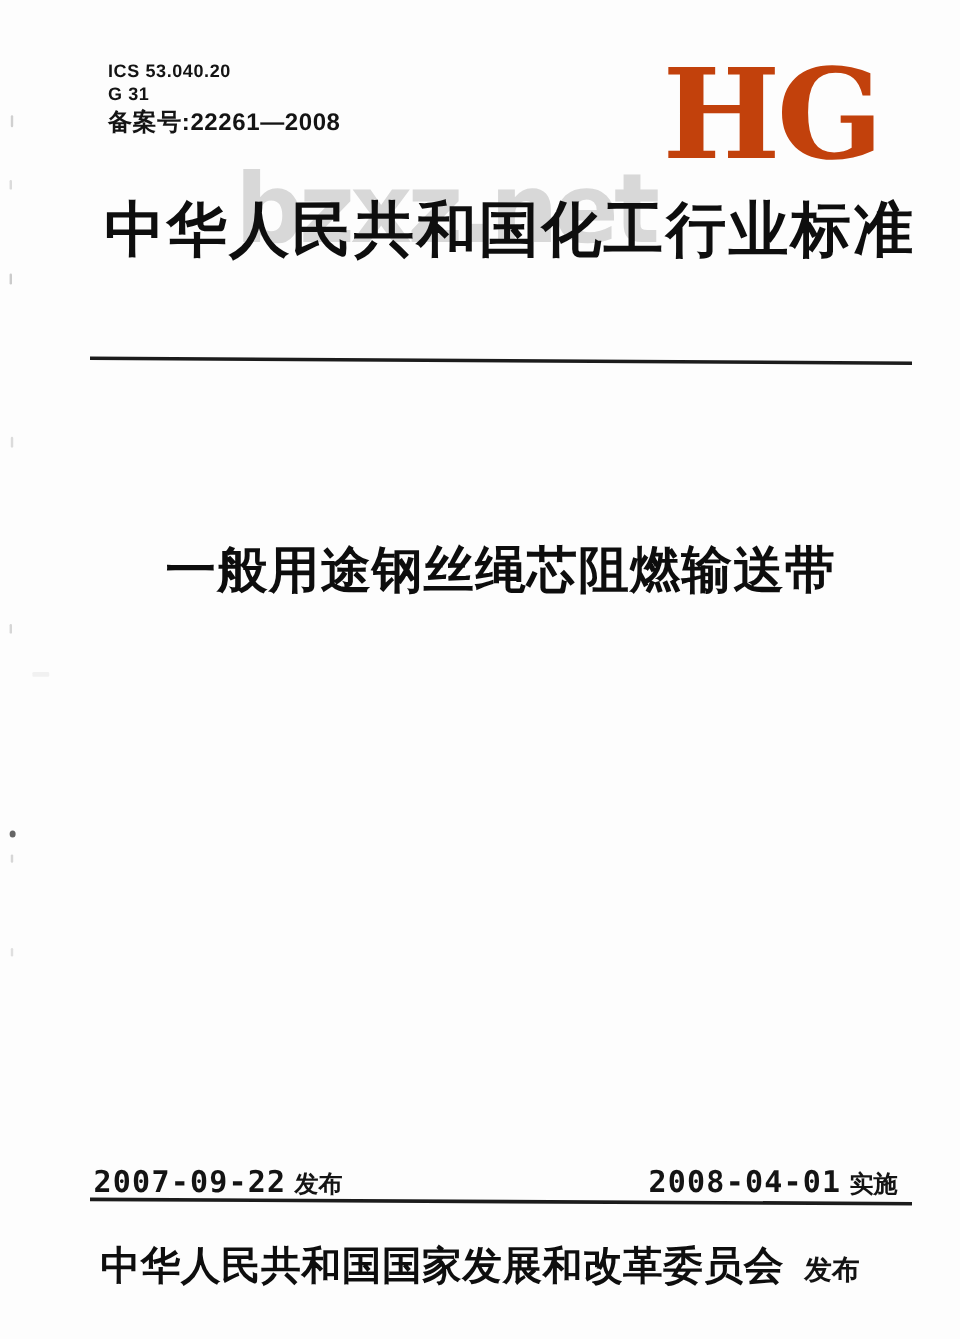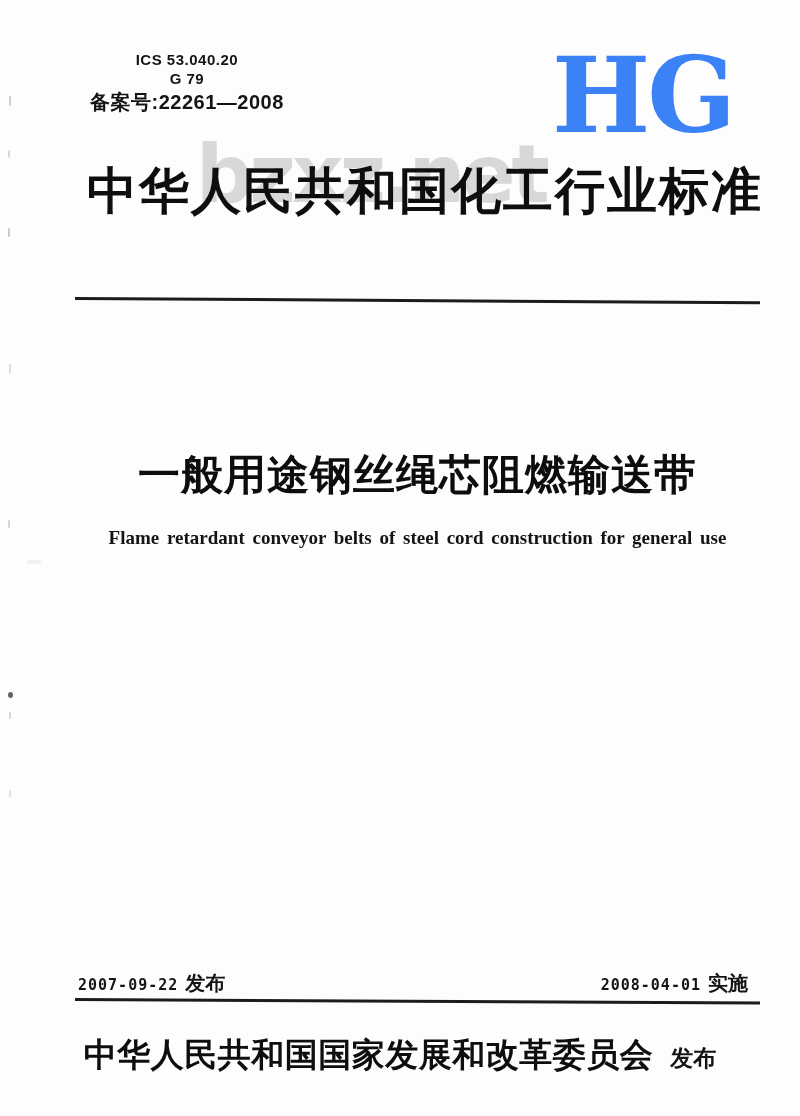--- a/index.html
+++ b/index.html
@@ -40,35 +40,34 @@
 
   
   .ics-block {
     position: absolute;
     left: 90px;
     top: 50px;
     font-weight: 700;
     font-size: 15px;
     line-height: 19px;
     letter-spacing: 0.5px;
-    text-align: center;
   }
   .ics-block .record { margin-top: 5px; font-size: 20px; }
 
   
   .hg-logo {
     position: absolute;
     left: 552px;
     top: 44px;
     font-family: "DejaVu Serif", "Liberation Serif", serif;
     font-weight: 700;
     font-size: 104px;
     line-height: 1;
     letter-spacing: -3px;
-    color: #3b82f6;
+    color: #c2410c;
   }
 
   
   .org-title {
     position: absolute;
     left: 87px;
     right: 40px;
     top: 158px;
     text-align: center;
     font-family: "Liberation Serif", "DejaVu Serif", serif;
@@ -133,21 +132,21 @@
     right: 52px;
     top: 970px;
     display: flex;
     justify-content: space-between;
     align-items: baseline;
   }
   .date-group { display: flex; align-items: baseline; }
   .date-num {
     font-family: "DejaVu Sans Mono", "Liberation Mono", monospace;
     font-weight: 700;
-    font-size: 15px;
+    font-size: 25px;
     letter-spacing: 1px;
   }
   .date-label {
     margin-left: 7px;
     font-weight: 700;
     font-size: 20px;
   }
 
   
   .footer {
@@ -189,33 +188,32 @@
 <body>
 
 <div class="page">
 
   <div class="watermark">bzxz.net</div>
 
   <div class="content">
 
     <div class="ics-block">
       <div>ICS 53.040.20</div>
-      <div>G 79</div>
+      <div>G 31</div>
       <div class="record">备案号:22261—2008</div>
     </div>
 
     <div class="hg-logo">HG</div>
 
     <div class="org-title">中华人民共和国化工行业标准</div>
 
 
     <div class="rule rule-top"></div>
 
     <div class="title-cn">一般用途钢丝绳芯阻燃输送带</div>
-    <div class="title-en">Flame retardant conveyor belts of steel cord construction for general use</div>
 
     <div class="dates-row">
       <div class="date-group">
         <span class="date-num">2007-09-22</span>
         <span class="date-label">发布</span>
       </div>
       <div class="date-group">
         <span class="date-num">2008-04-01</span>
         <span class="date-label">实施</span>
       </div>

